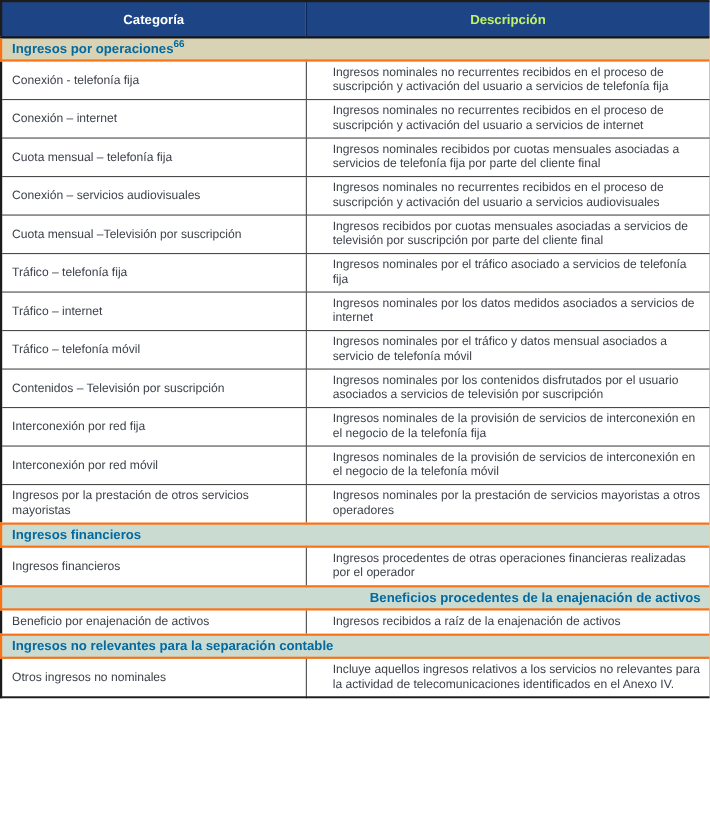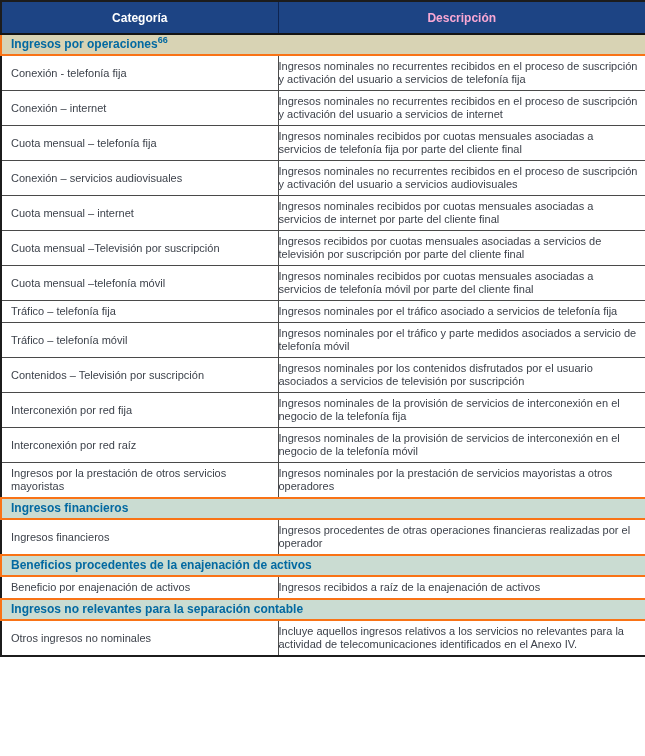--- a/index.html
+++ b/index.html
@@ -36,35 +36,35 @@
     font-weight: bold;
     font-size: 12px;
     color: #0369a1;
     padding: 3px 8px 3px 9px;
     border: 2px solid #f97316;
   }
   tr.section-row sup {
     font-size: 9px;
     line-height: 0;
   }
-  td.desc-cell { padding-left: 0; padding-right: 6px; }
+  td.desc-cell { padding-left: 24px; padding-right: 6px; }
 </style>
 </head>
 <body>
 
 <div class="table-wrap">
   <table class="cat-table">
     <colgroup>
       <col class="c1">
       <col class="c2">
     </colgroup>
     <thead>
       <tr>
         <th class="col-head" style="background: rgb(29, 68, 132); color: rgb(255, 255, 255);">Categoría</th>
-        <th class="col-head" style="background: rgb(29, 68, 132); color: #f9a8d4;">Descripción</th>
+        <th class="col-head" style="background: rgb(29, 68, 132); color: #bef264;">Descripción</th>
       </tr>
     </thead>
     <tbody id="table-body">
         <tr class="section-row">
           <td colspan="2" style="background: rgb(216, 211, 180);"><span>Ingresos por operaciones</span><sup>66</sup></td>
         </tr>
         <tr>
           <td class="cat-cell">Conexión - telefonía fija</td>
           <td class="desc-cell">Ingresos nominales no recurrentes recibidos en el proceso de suscripción y activación del usuario a servicios de telefonía fija</td>
         </tr>
@@ -74,64 +74,60 @@
         </tr>
         <tr>
           <td class="cat-cell">Cuota mensual – telefonía fija</td>
           <td class="desc-cell">Ingresos nominales recibidos por cuotas mensuales asociadas a servicios de telefonía fija por parte del cliente final</td>
         </tr>
         <tr>
           <td class="cat-cell">Conexión – servicios audiovisuales</td>
           <td class="desc-cell">Ingresos nominales no recurrentes recibidos en el proceso de suscripción y activación del usuario a servicios audiovisuales</td>
         </tr>
         <tr>
-          <td class="cat-cell">Cuota mensual – internet</td>
-          <td class="desc-cell">Ingresos nominales recibidos por cuotas mensuales asociadas a servicios de internet por parte del cliente final</td>
-        </tr>
-        <tr>
           <td class="cat-cell">Cuota mensual –Televisión por suscripción</td>
           <td class="desc-cell">Ingresos recibidos por cuotas mensuales asociadas a servicios de televisión por suscripción por parte del cliente final</td>
-        </tr>
-        <tr>
-          <td class="cat-cell">Cuota mensual –telefonía móvil</td>
-          <td class="desc-cell">Ingresos nominales recibidos por cuotas mensuales asociadas a servicios de telefonía móvil por parte del cliente final</td>
         </tr>
         <tr>
           <td class="cat-cell">Tráfico – telefonía fija</td>
           <td class="desc-cell">Ingresos nominales por el tráfico asociado a servicios de telefonía fija</td>
         </tr>
         <tr>
+          <td class="cat-cell">Tráfico – internet</td>
+          <td class="desc-cell">Ingresos nominales por los datos medidos asociados a servicios de internet</td>
+        </tr>
+        <tr>
           <td class="cat-cell">Tráfico – telefonía móvil</td>
-          <td class="desc-cell">Ingresos nominales por el tráfico y parte medidos asociados a servicio de telefonía móvil</td>
+          <td class="desc-cell">Ingresos nominales por el tráfico y datos mensual asociados a servicio de telefonía móvil</td>
         </tr>
         <tr>
           <td class="cat-cell">Contenidos – Televisión por suscripción</td>
           <td class="desc-cell">Ingresos nominales por los contenidos disfrutados por el usuario asociados a servicios de televisión por suscripción</td>
         </tr>
         <tr>
           <td class="cat-cell">Interconexión por red fija</td>
           <td class="desc-cell">Ingresos nominales de la provisión de servicios de interconexión en el negocio de la telefonía fija</td>
         </tr>
         <tr>
-          <td class="cat-cell">Interconexión por red raíz</td>
+          <td class="cat-cell">Interconexión por red móvil</td>
           <td class="desc-cell">Ingresos nominales de la provisión de servicios de interconexión en el negocio de la telefonía móvil</td>
         </tr>
         <tr>
           <td class="cat-cell">Ingresos por la prestación de otros servicios mayoristas</td>
           <td class="desc-cell">Ingresos nominales por la prestación de servicios mayoristas a otros operadores</td>
         </tr>
         <tr class="section-row">
           <td colspan="2" style="background: rgb(202, 220, 210);"><span>Ingresos financieros</span></td>
         </tr>
         <tr>
           <td class="cat-cell">Ingresos financieros</td>
           <td class="desc-cell">Ingresos procedentes de otras operaciones financieras realizadas por el operador</td>
         </tr>
         <tr class="section-row">
-          <td colspan="2" style="background: rgb(202, 220, 210);"><span>Beneficios procedentes de la enajenación de activos</span></td>
+          <td colspan="2" style="background: rgb(202, 220, 210); text-align: right;"><span>Beneficios procedentes de la enajenación de activos</span></td>
         </tr>
         <tr>
           <td class="cat-cell">Beneficio por enajenación de activos</td>
           <td class="desc-cell">Ingresos recibidos a raíz de la enajenación de activos</td>
         </tr>
         <tr class="section-row">
           <td colspan="2" style="background: rgb(202, 220, 210);"><span>Ingresos no relevantes para la separación contable</span></td>
         </tr>
         <tr>
           <td class="cat-cell">Otros ingresos no nominales</td>

